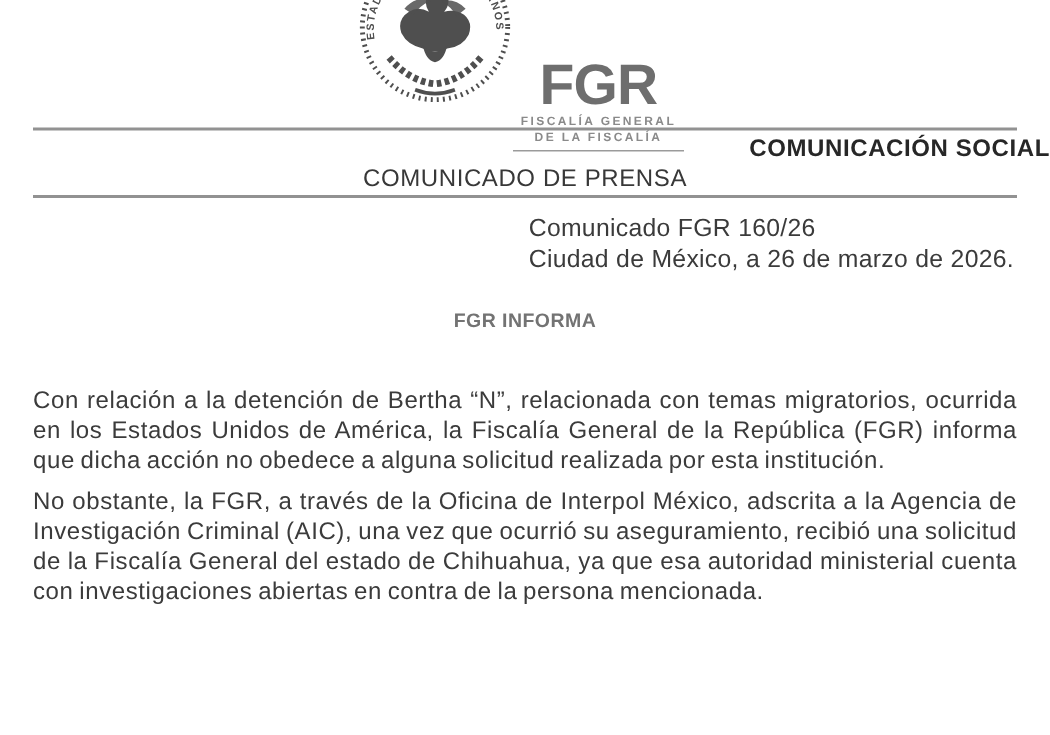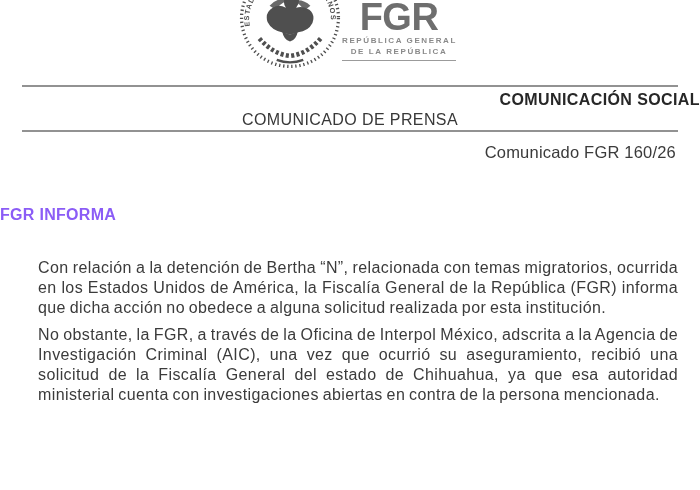--- a/index.html
+++ b/index.html
@@ -28,20 +28,21 @@
     top: 1px;
     width: 114px;
     text-align: center;
   }
   .fgr-logo .acronym {
     font-size: 38px;
     font-weight: bold;
     letter-spacing: -0.5px;
     line-height: 33px;
     color: #6e6e6e;
+    margin-top: 40px;
   }
   .fgr-logo .sub {
     font-size: 8px;
     font-weight: bold;
     letter-spacing: 1.6px;
     line-height: 10.5px;
     color: #8a8a8a;
     white-space: nowrap;
   }
   .fgr-logo .sub-first { margin-top: 2px; }
@@ -89,41 +90,41 @@
     line-height: 20.5px;
     letter-spacing: 0.2px;
     color: #3b3b3b;
   }
 
   
   .doc-heading {
     position: absolute;
     top: 206px;
     left: 0; right: 0;
-    text-align: left;
-    font-size: 16px;
+    text-align: center;
+    font-size: 13px;
     font-weight: bold;
     letter-spacing: 0.3px;
-    color: #8b5cf6;
+    color: #737373;
   }
 
   
   .content {
     position: absolute;
     top: 258px;
     left: 22px;
     right: 22px;
   }
   .content p {
     font-size: 16px;
     line-height: 20px;
     letter-spacing: 0.4px;
     word-spacing: -1px;
     text-align: justify;
-    margin: 0 0 7px 16px;
+    margin: 0 0 7px 0;
     color: #3b3b3b;
   }
 </style>
 </head>
 <body>
 
 <div class="page">
 
   <svg class="seal" viewBox="0 0 100 100" xmlns="http://www.w3.org/2000/svg">
 
@@ -147,32 +148,33 @@
 
     <g fill="none" stroke="#4f4f4f">
       <path d="M20,70 Q33,85 49,87" stroke-width="4.5" stroke-dasharray="3,2.2"></path>
       <path d="M80,70 Q67,85 51,87" stroke-width="4.5" stroke-dasharray="3,2.2"></path>
       <path d="M37,91 Q50,96 63,91" stroke-width="2.4"></path>
     </g>
   </svg>
 
   <div class="fgr-logo">
     <div class="acronym">FGR</div>
-    <div class="sub sub-first">REPÚBLICA GENERAL</div>
-    <div class="sub">DE LA REPÚBLICA</div>
+    <div class="sub sub-first">FISCALÍA GENERAL</div>
+    <div class="sub">DE LA FISCALÍA</div>
     <div class="underline"></div>
   </div>
 
   <div class="rule rule-top"></div>
   <div class="banner-title">COMUNICACIÓN SOCIAL</div>
   <div class="banner-subtitle">COMUNICADO DE PRENSA</div>
   <div class="rule rule-bottom"></div>
 
   <div class="meta">
     <div>Comunicado FGR 160/26</div>
+    <div>Ciudad de México, a 26 de marzo de 2026.</div>
   </div>
 
   <div class="doc-heading">FGR INFORMA</div>
 
   <div class="content">
     <p>Con relación a la detención de Bertha “N”, relacionada con temas migratorios, ocurrida en los Estados Unidos de América, la Fiscalía General de la República (FGR) informa que dicha acción no obedece a alguna solicitud realizada por esta institución.</p>
     <p>No obstante, la FGR, a través de la Oficina de Interpol México, adscrita a la Agencia de Investigación Criminal (AIC), una vez que ocurrió su aseguramiento, recibió una solicitud de la Fiscalía General del estado de Chihuahua, ya que esa autoridad ministerial cuenta con investigaciones abiertas en contra de la persona mencionada.</p>
   </div>
 
 </div>

